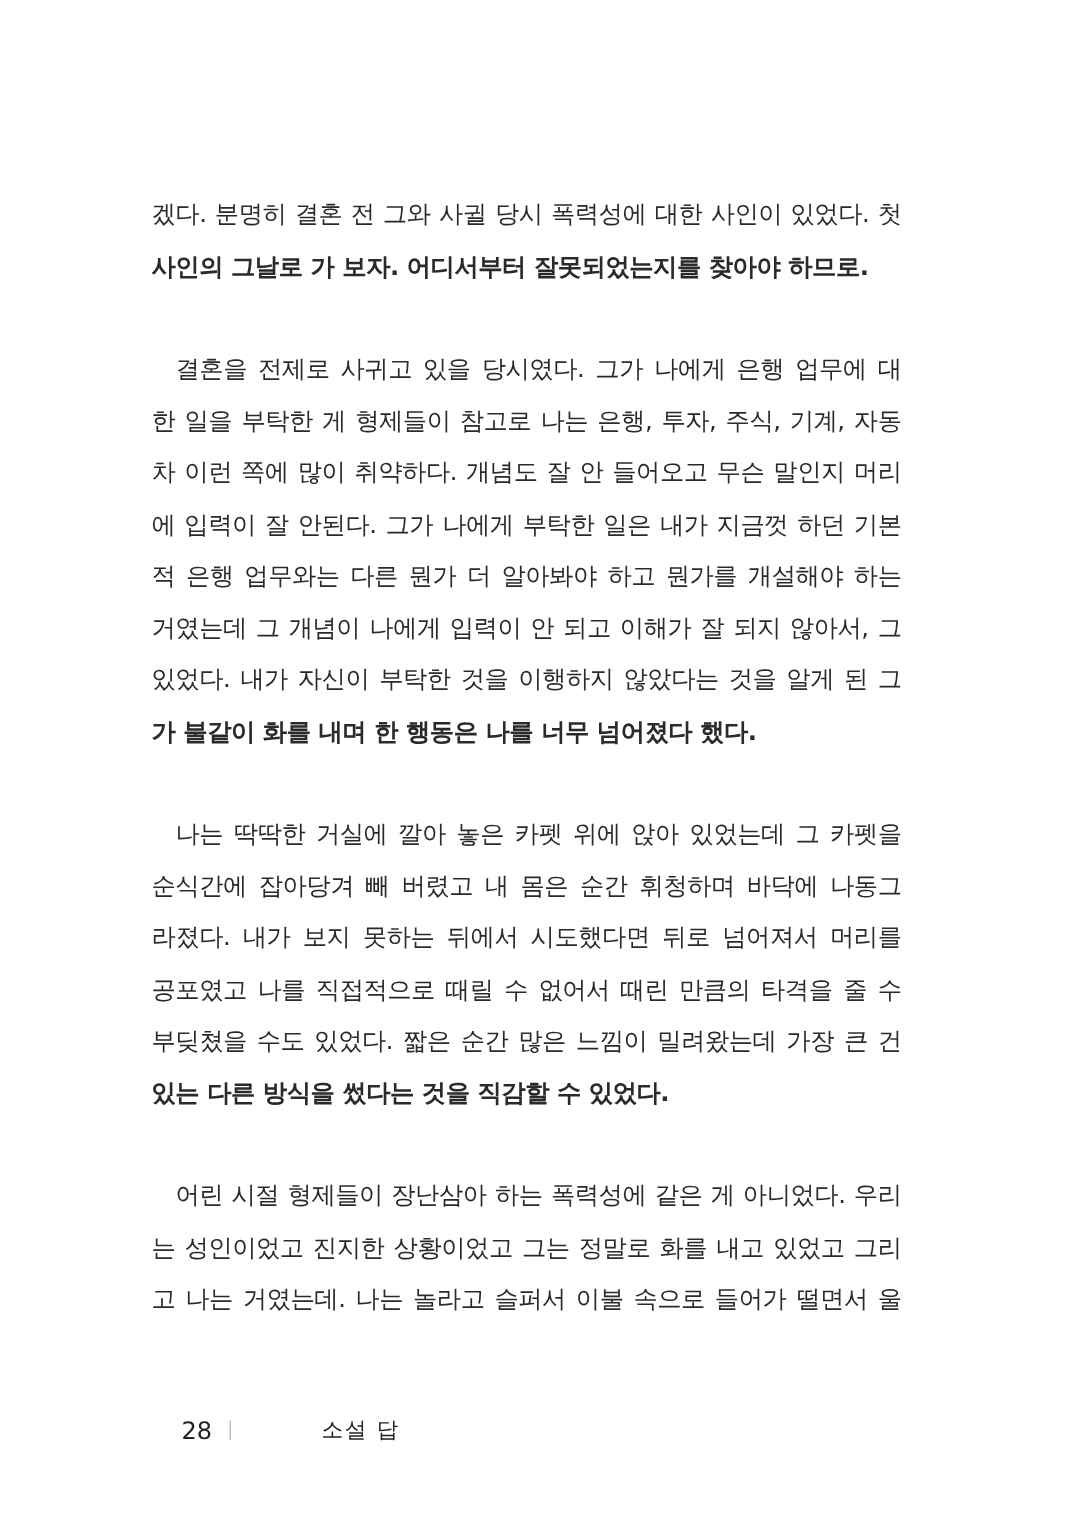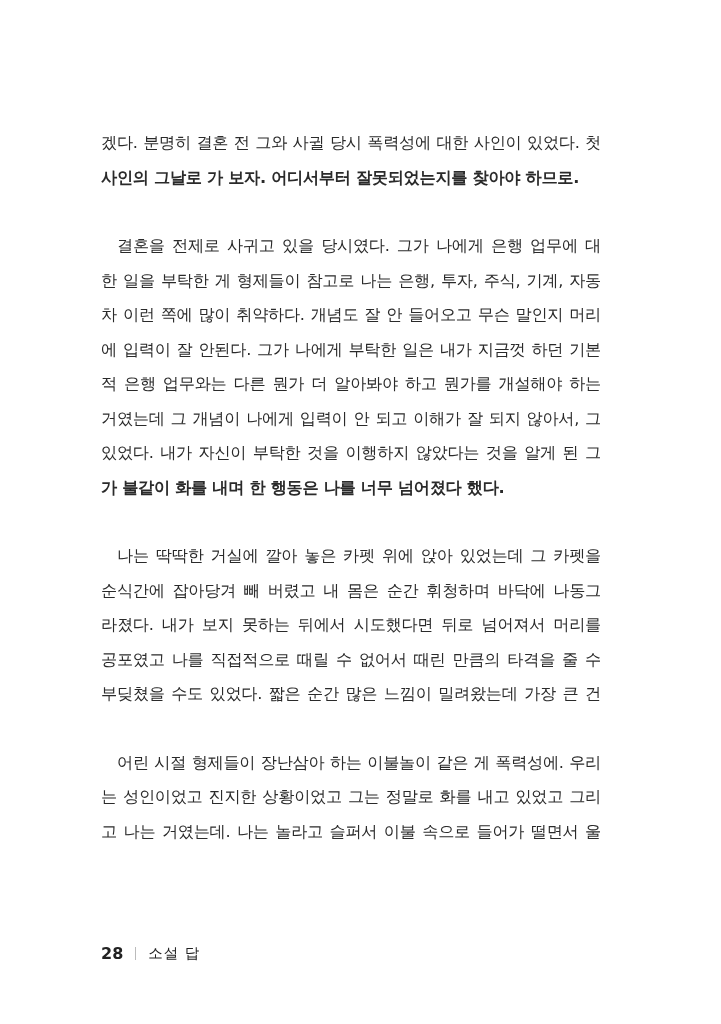--- a/index.html
+++ b/index.html
@@ -21,23 +21,23 @@
     letter-spacing: -0.3px;
     word-break: keep-all;
   }
   .line { display: block; text-align: justify; text-align-last: justify; white-space: nowrap; }
   .line.short { text-align-last: left; font-weight: bold; }
   .footer {
     position: absolute; left: 101px; top: 944px;
     display: flex; align-items: center;
     font-size: 15px; color: #222;
   }
-  .page-num { font-weight: bold; font-size: 16px; }
+  .page-num { font-weight: normal; font-size: 16px; margin-left: 20px; }
   .sep { display: inline-block; width: 1px; height: 13px; background: #bbb; margin: 0 12px; }
-  .book-title { font-size: 14.5px; letter-spacing: 1px; }
+  .book-title { font-size: 14.5px; letter-spacing: 1px; margin-left: 48px; }
 </style>
 </head>
 <body>
 
 <div class="page">
 
   <p class="para">
     <span class="line">겠다. 분명히 결혼 전 그와 사귈 당시 폭력성에 대한 사인이 있었다. 첫</span>
     <span class="line short">사인의 그날로 가 보자. 어디서부터 잘못되었는지를 찾아야 하므로.</span>
   </p>
@@ -52,24 +52,25 @@
     <span class="line">있었다. 내가 자신이 부탁한 것을 이행하지 않았다는 것을 알게 된 그</span>
     <span class="line short">가 불같이 화를 내며 한 행동은 나를 너무 넘어졌다 했다.</span>
   </p>
 
   <p class="para">
     <span class="line" style="padding-left:16px">나는 딱딱한 거실에 깔아 놓은 카펫 위에 앉아 있었는데 그 카펫을</span>
     <span class="line">순식간에 잡아당겨 빼 버렸고 내 몸은 순간 휘청하며 바닥에 나동그</span>
     <span class="line">라졌다. 내가 보지 못하는 뒤에서 시도했다면 뒤로 넘어져서 머리를</span>
     <span class="line">공포였고 나를 직접적으로 때릴 수 없어서 때린 만큼의 타격을 줄 수</span>
     <span class="line">부딪쳤을 수도 있었다. 짧은 순간 많은 느낌이 밀려왔는데 가장 큰 건</span>
+    <span class="line short">있는 다른 방식을 썼다는 것을 직감할 수 있었다.</span>
   </p>
 
   <p class="para">
-    <span class="line" style="padding-left:16px">어린 시절 형제들이 장난삼아 하는 이불놀이 같은 게 폭력성에. 우리</span>
+    <span class="line" style="padding-left:16px">어린 시절 형제들이 장난삼아 하는 폭력성에 같은 게 아니었다. 우리</span>
     <span class="line">는 성인이었고 진지한 상황이었고 그는 정말로 화를 내고 있었고 그리</span>
     <span class="line">고 나는 거였는데. 나는 놀라고 슬퍼서 이불 속으로 들어가 떨면서 울</span>
   </p>
 </div>
 
 <div class="footer">
   <span class="page-num">28</span>
   <span class="sep"></span>
   <span class="book-title">소설 답</span>
 </div>

